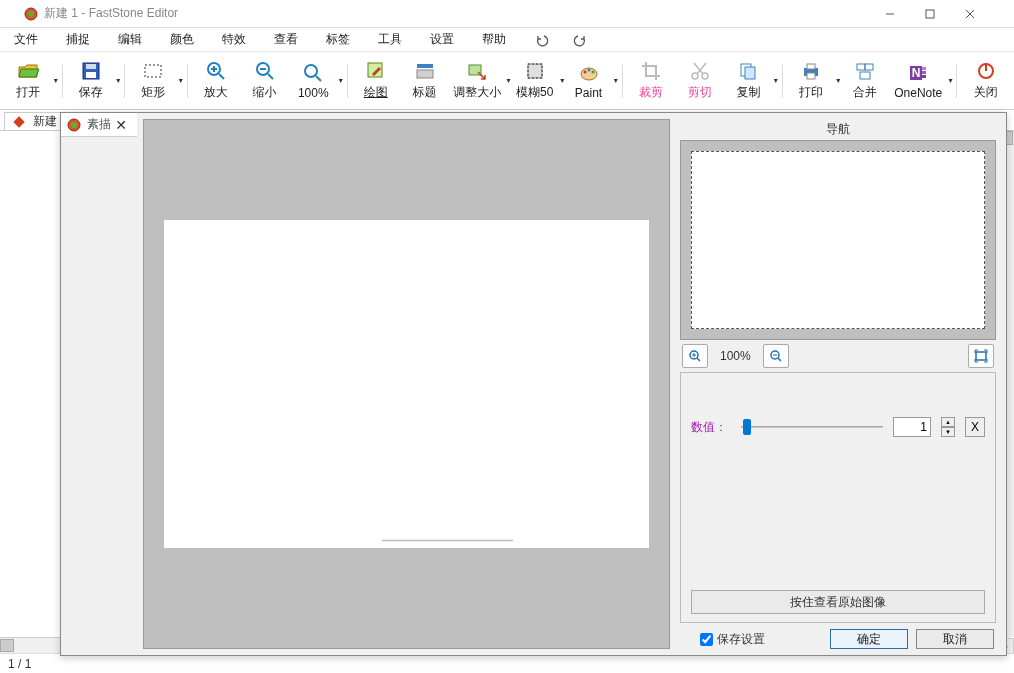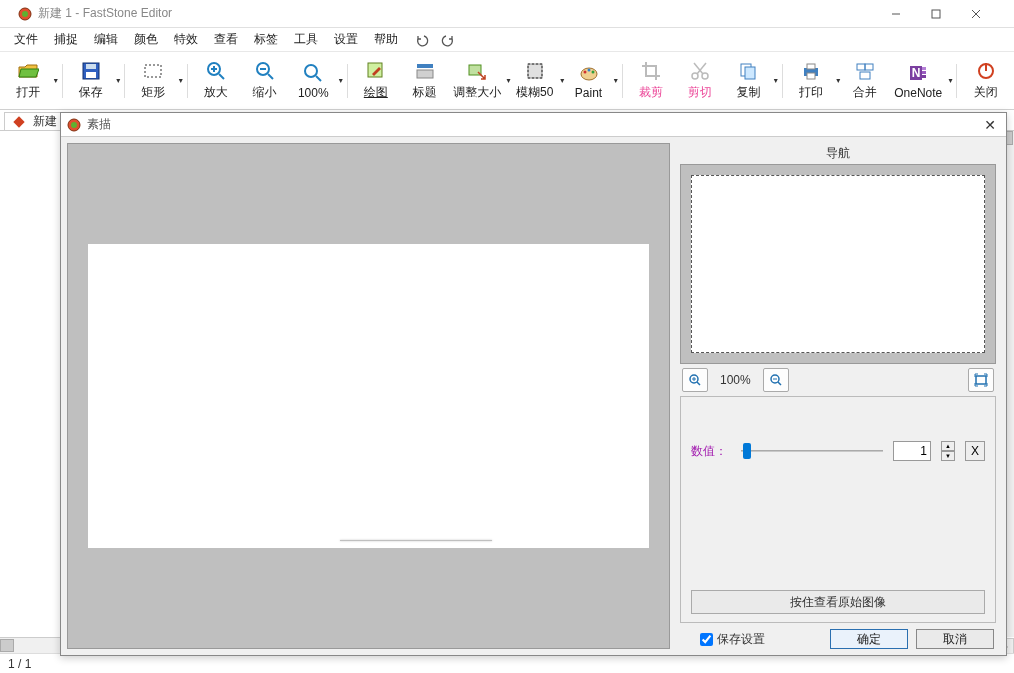--- a/index.html
+++ b/index.html
@@ -1,25 +1,25 @@
 <!DOCTYPE html>
 <html><head>
 <meta charset="utf-8">
 <style>
 * { box-sizing: border-box; margin: 0; padding: 0; font-family: "Microsoft YaHei", "SimSun", sans-serif; font-size: 12px; }
 body { background: #fff; width: 1014px; height: 673px; overflow: hidden; position: relative; }
 
 
-.titlebar { height: 28px; background: #fff; border-bottom: 1px solid #e0e0e0; display: flex; align-items: center; padding: 0 18px; color: #888; }
+.titlebar { height: 28px; background: #fff; border-bottom: 1px solid #e0e0e0; display: flex; align-items: center; padding: 0 24px; color: #888; }
 .titlebar .app-icon { width: 14px; height: 14px; margin-right: 6px; }
 .titlebar .title { flex: 1; }
 .titlebar .winbtn { width: 40px; height: 20px; display: flex; align-items: center; justify-content: center; color: #666; cursor: pointer; }
 
 
-.menubar { height: 24px; display: flex; align-items: center; padding: 0 8px; gap: 4px; border-bottom: 1px solid #e8e8e8; }
+.menubar { height: 24px; display: flex; align-items: center; padding: 0 8px; gap: 16px; border-bottom: 1px solid #e8e8e8; }
 .menubar .menuitem { padding: 2px 6px; color: #222; cursor: pointer; }
 .menubar .menuicon { width: 16px; height: 16px; margin-left: 6px; display:flex; align-items:center; justify-content:center; color:#555; }
 
 
 .toolbar { height: 58px; display: flex; align-items: center; padding: 0 4px; border-bottom: 1px solid #d0d0d0; background: #fff; }
 .tbtn { display: flex; flex-direction: column; align-items: center; justify-content: center; width: 50px; height: 54px; cursor: pointer; color: #333; }
 .tbtn .tlabel { margin-top: 2px; color: #222; }
 .tbtn.disabled .tlabel { color: #ec4899; }
 .tbtn .ticon { width: 22px; height: 22px; display:flex; align-items:center; justify-content:center; }
 .tsep { width: 9px; height: 40px; display:flex; align-items:center; justify-content:center; }
@@ -36,21 +36,21 @@
 .workspace .scroll-h { position:absolute; bottom:0; left:0; right:16px; height:16px; background:#f0f0f0; border-top:1px solid #ccc; }
 .workspace .scroll-h .thumb { position:absolute; left:0; top:1px; bottom:1px; width:14px; background:#ccc; border:1px solid #aaa; }
 .workspace .scroll-h .rbtn { position:absolute; right:-16px; top:0; width:16px; height:16px; background:#f0f0f0; border:1px solid #ccc; display:flex; align-items:center; justify-content:center; font-size:8px; color:#666;}
 .workspace .scroll-v { position:absolute; top:0; right:0; bottom:16px; width:16px; background:#f0f0f0; border-left:1px solid #ccc; }
 .workspace .scroll-v .thumb { position:absolute; top:0; left:1px; right:1px; height:14px; background:#ccc; border:1px solid #aaa;}
 
 
 .statusbar { position:absolute; bottom:0; left:0; right:0; height:20px; background:#fff; border-top:1px solid #ddd; display:flex; align-items:center; padding:0 8px; color:#333; }
 
 
-.dialog { position:absolute; left:60px; top:112px; width:947px; height:544px; background:#f0f0f0; border:1px solid #888; box-shadow:0 2px 8px rgba(0,0,0,0.2); display:flex; flex-direction:column; }
+.dialog { position:absolute; left:60px; top:112px; width:947px; height:544px; background:#f0f0f0; border:1px solid #888; box-shadow:0 2px 8px rgba(0,0,0,0.2); display:flex; flex-direction:row; }
 .dialog-title { height:24px; background:#fff; display:flex; align-items:center; padding:0 6px; border-bottom:1px solid #ccc; color:#555; }
 .dialog-title .icon { width:14px; height:14px; margin-right:6px; }
 .dialog-title .spacer { flex:1; }
 .dialog-title .close { width:20px; height:20px; display:flex; align-items:center; justify-content:center; cursor:pointer; font-size:14px; color:#333; }
 
 .dialog-body { flex:1; display:flex; background:#f0f0f0; }
 .preview-pane { flex:1; padding:6px; }
 .preview-outer { width:100%; height:100%; background:#bfbfbf; border:1px solid #999; position:relative; }
 .preview-canvas { position:absolute; left:20px; right:20px; top:100px; bottom:100px; background:#fff; }
 .preview-canvas .shadow-line { position:absolute; bottom:7px; left:45%; width:27%; height:1px; background:rgba(0,0,0,0.25); box-shadow:0 0 2px rgba(0,0,0,0.3); }

